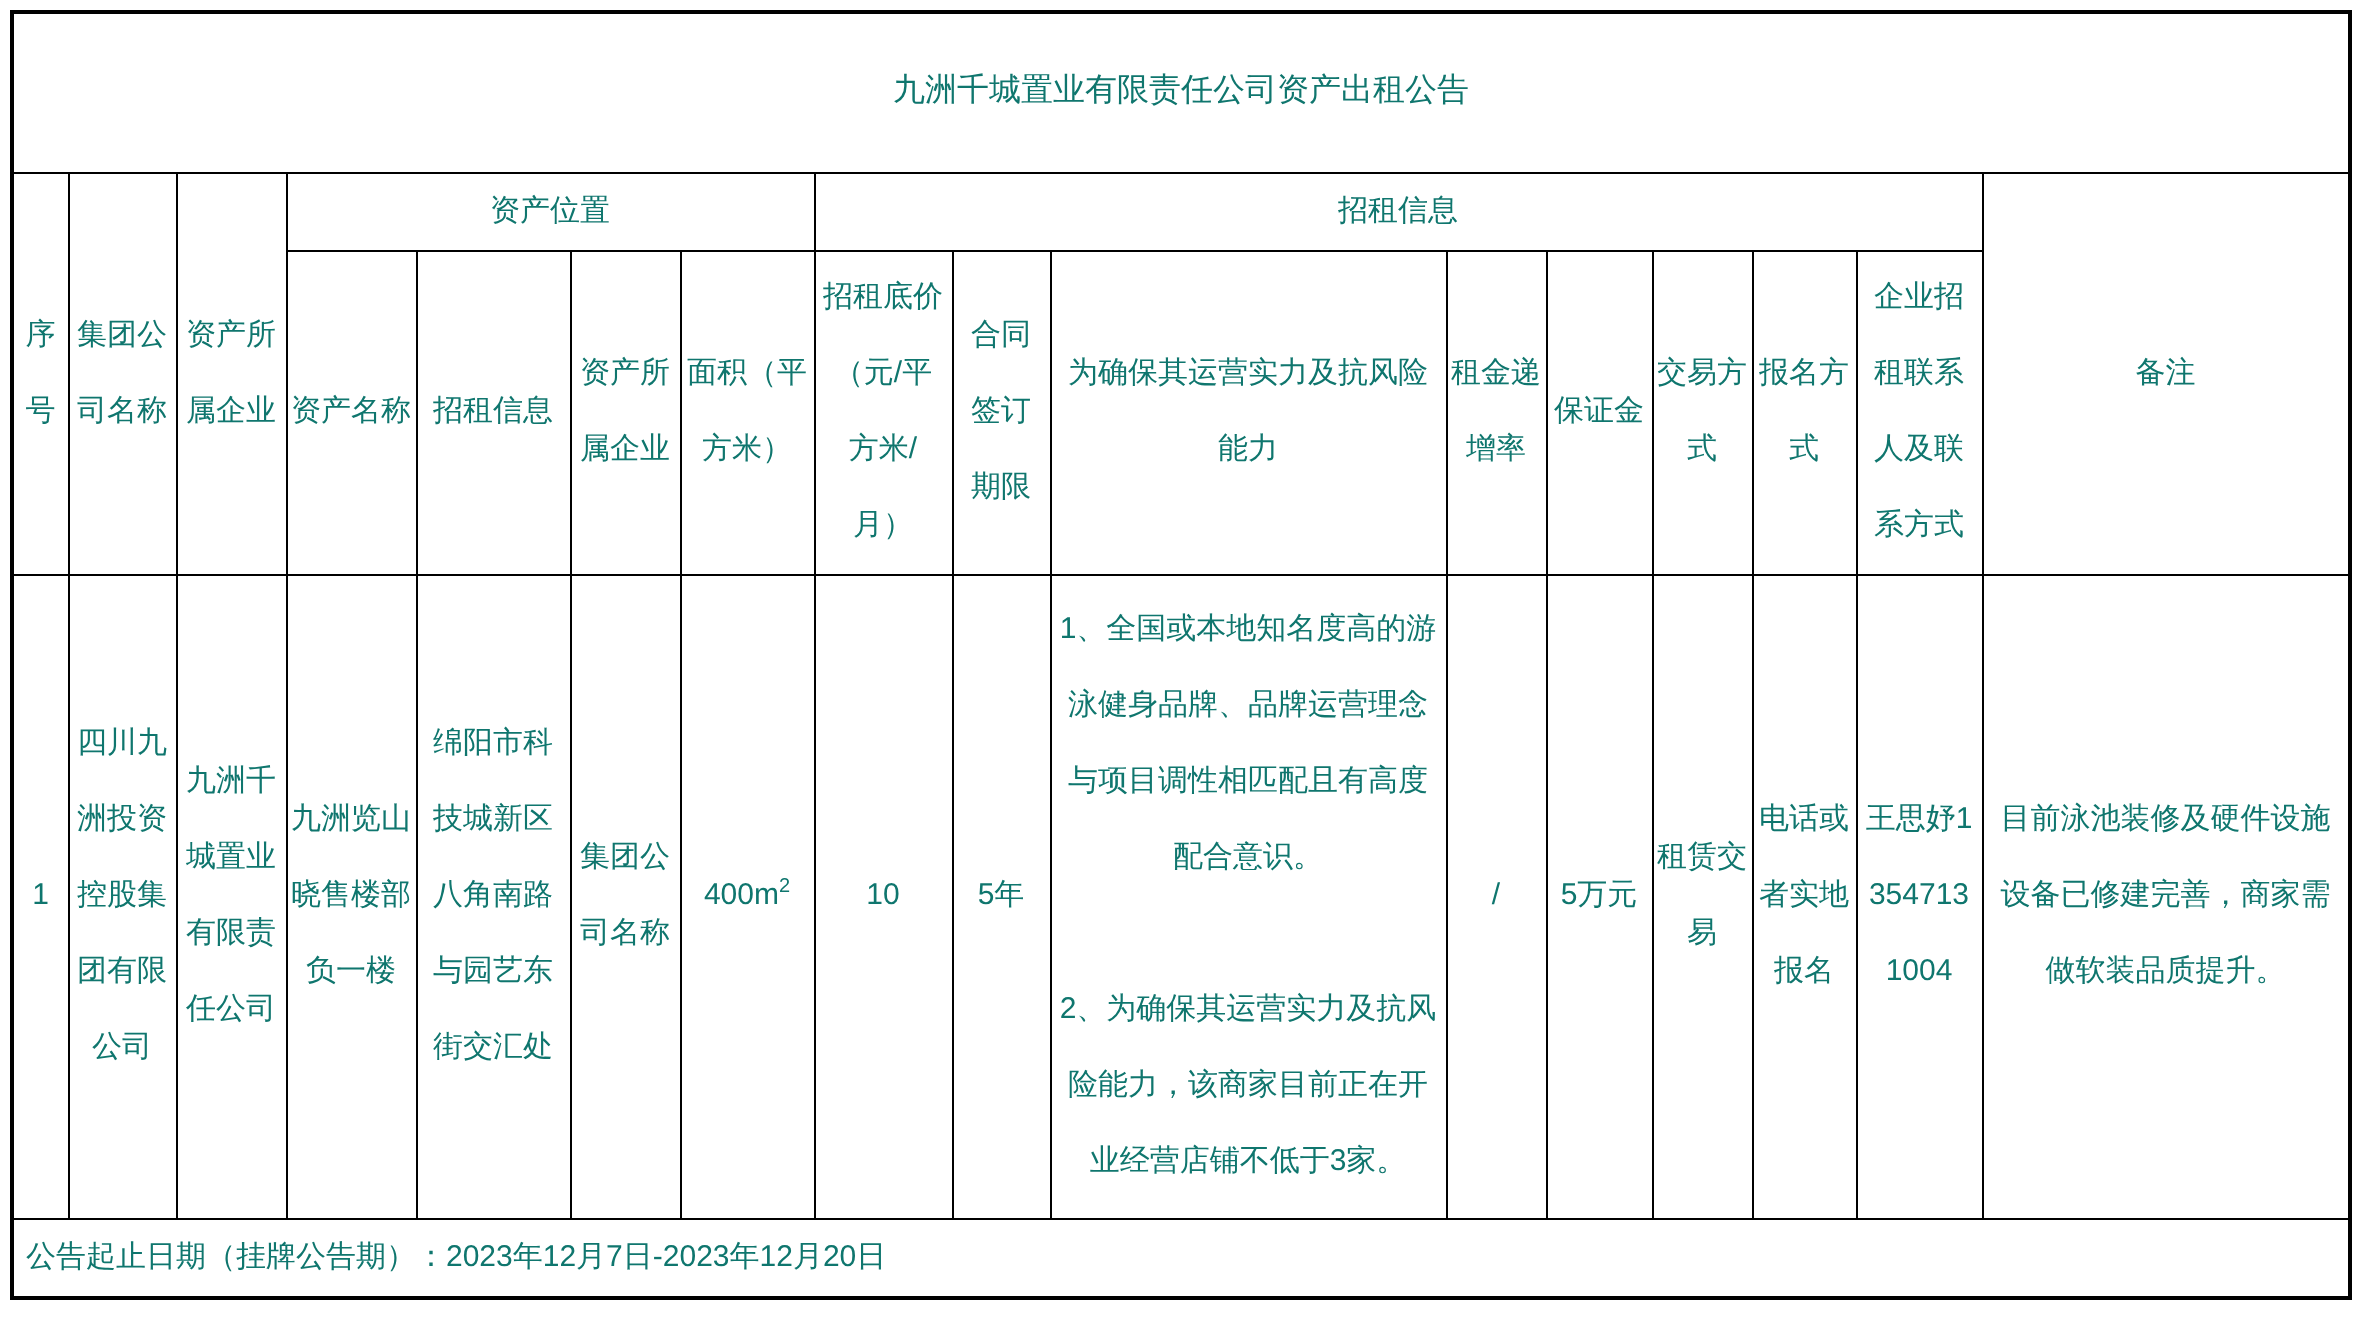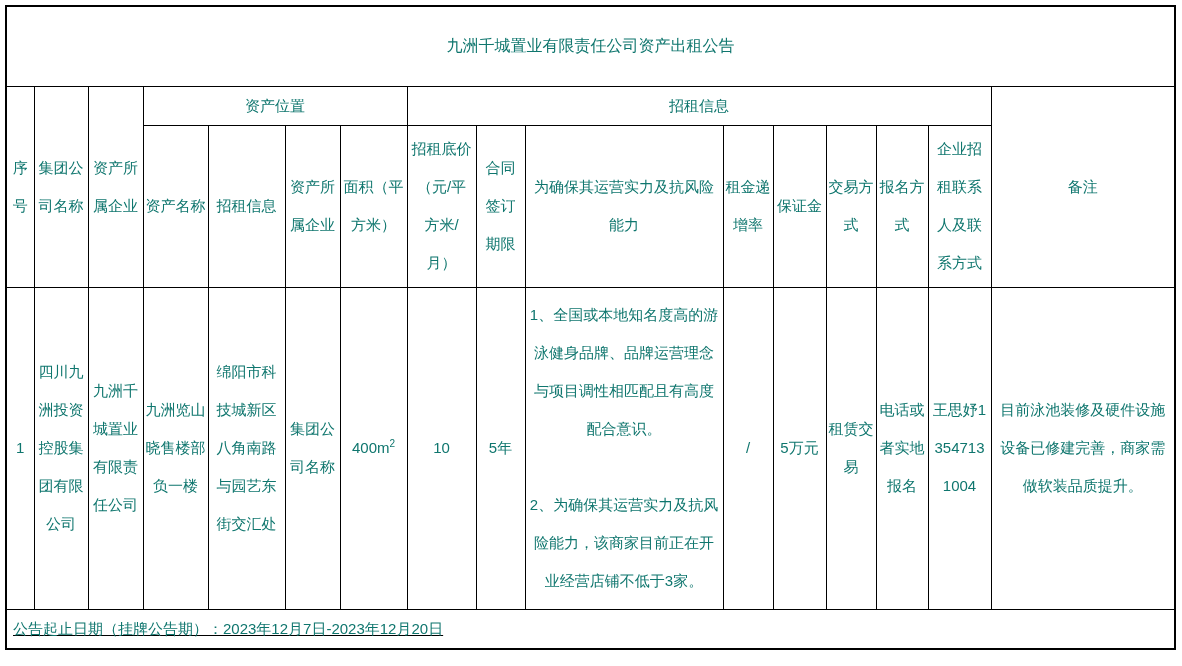--- a/index.html
+++ b/index.html
@@ -27,21 +27,21 @@
     vertical-align: middle;
     padding: 0 2px;
     line-height: 38px;
     word-break: break-all;
     overflow: hidden;
   }
   tr.title-row       { height: 80px; }
   tr.group-row       { height: 39px; }
   tr.subheader-row   { height: 162px; }
   tr.data-row        { height: 322px; }
-  tr.footer-row      { height: 36px; text-decoration: underline; }
+  tr.footer-row      { height: 36px; }
 
   td.title-cell {
     font-size: 16px;
     line-height: 24px;
   }
   .pre { white-space: pre-line; }
   td.footer-cell {
     text-align: left;
     padding-left: 6px;
   }

